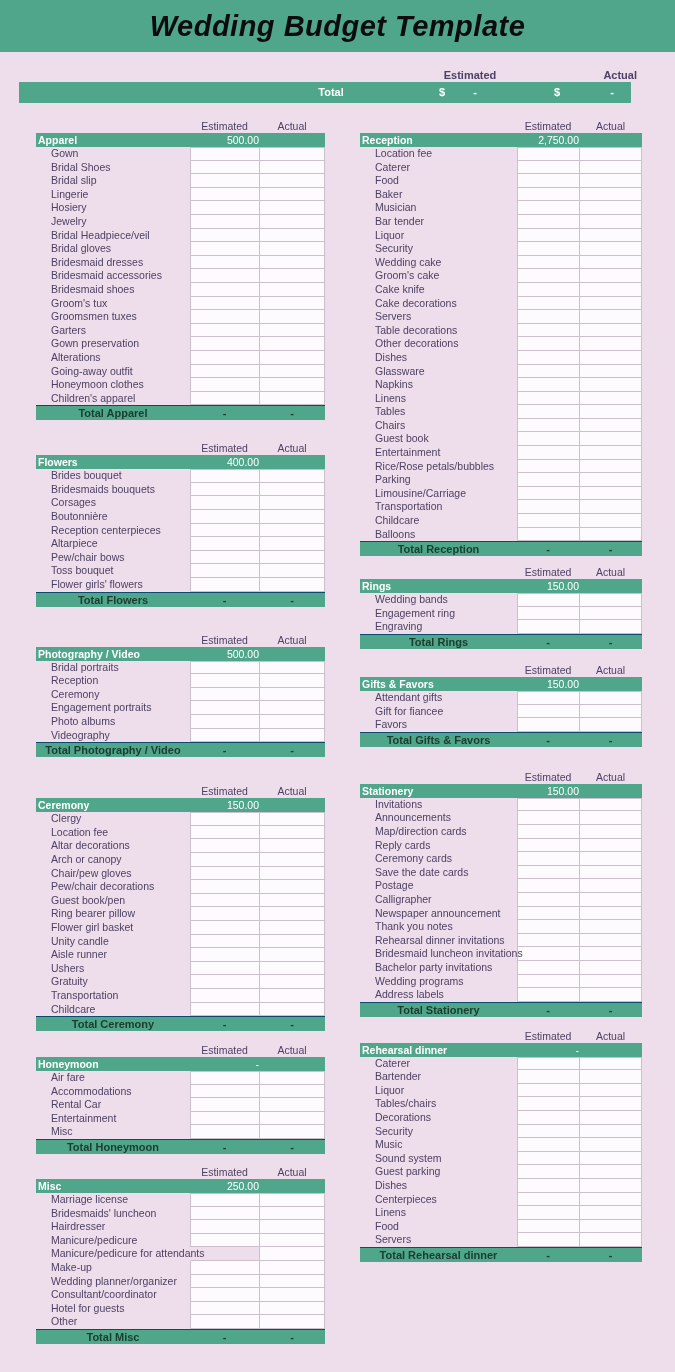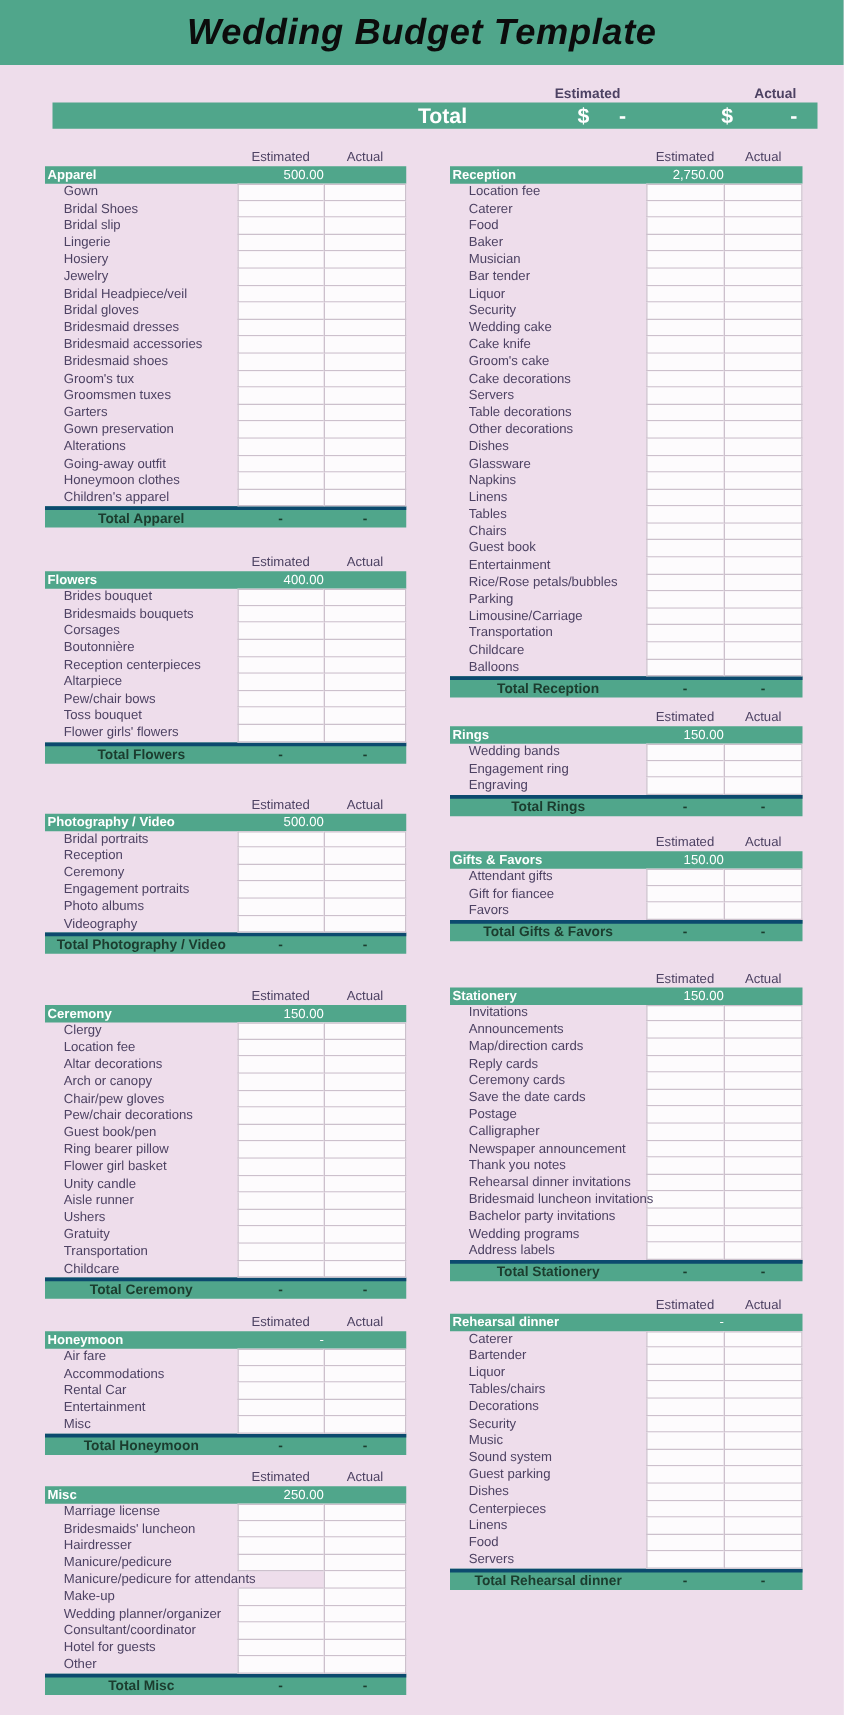--- a/index.html
+++ b/index.html
@@ -18,22 +18,22 @@
     margin:0; line-height:52px; text-align:center; 
     font-size:29px; font-style:italic; font-weight:bold; color:#0c0c0c;
     letter-spacing:0.5px; white-space:nowrap;
   }
   
   .grand-labels { position:absolute; top:69px; left:0; width:675px; height:12px;
     font-size:11px; font-weight:bold; color:#4d4263; }
   .grand-labels .gl-est { position:absolute; left:425px; width:90px; text-align:center; }
   .grand-labels .gl-act { position:absolute; left:577px; width:60px; text-align:right; }
   .grand-bar {
-    position:absolute; top:82px; left:42px; width:612px; height:21px;
-    background:#50a68b; color:#ffffff; font-size:17px; font-weight:bold;
+    position:absolute; top:82px; left:19px; width:612px; height:21px;
+    background:#50a68b; color:#ffffff; font-size:11px; font-weight:bold;
   }
   .grand-bar span { position:absolute; top:0; line-height:21px; }
   .gb-label { left:282px; width:60px; text-align:center; }
   .gb-est-cur { left:420px; }
   .gb-est-val { left:448px; width:16px; text-align:center; }
   .gb-act-cur { left:535px; }
   .gb-act-val { left:585px; width:16px; text-align:center; }
   
   .col { position:absolute; top:105px; }
   .col-left  { left:36px;  width:289px; --label-w:154px; --est-w:69px; --act-w:66px; }
@@ -64,21 +64,21 @@
     padding-left:15px; white-space:nowrap; position:relative; z-index:2;
   }
   .cell { background:#fdfbfd; position:relative; z-index:1;
     border-left:1px solid #ccc0cc; border-bottom:1px solid #ccc0cc;
     box-sizing:border-box; cursor:cell; }
   .cell.act { border-right:1px solid #ccc0cc; }
   .item-row:first-child .cell { border-top:1px solid #ccc0cc; }
   .cell.ghost { background:transparent; border-left-color:transparent;
     border-top-color:transparent; }
   .sec-total { height:14px; line-height:14px; background:#50a68b;
-    border-top:3px solid #0c4a6e; font-size:11px; font-weight:bold; color:#1b3c2e; }
+    border-top:1px solid #0c4a6e; font-size:11px; font-weight:bold; color:#1b3c2e; }
   .tot-label { text-align:center; white-space:nowrap; }
   .tot-val { text-align:center; }
 </style>
 </head>
 <body>
 
 <div class="page">
 
   <div class="title-bar">
     <h1>Wedding Budget Template</h1>
@@ -585,26 +585,26 @@
             <span class="item-label">Security</span>
             <span class="cell est"></span>
             <span class="cell act"></span>
           </div>
           <div class="item-row grid3">
             <span class="item-label">Wedding cake</span>
             <span class="cell est"></span>
             <span class="cell act"></span>
           </div>
           <div class="item-row grid3">
+            <span class="item-label">Groom's cake</span>
+            <span class="cell est"></span>
+            <span class="cell act"></span>
+          </div>
+          <div class="item-row grid3">
             <span class="item-label">Cake knife</span>
-            <span class="cell est"></span>
-            <span class="cell act"></span>
-          </div>
-          <div class="item-row grid3">
-            <span class="item-label">Groom's cake</span>
             <span class="cell est"></span>
             <span class="cell act"></span>
           </div>
           <div class="item-row grid3">
             <span class="item-label">Cake decorations</span>
             <span class="cell est"></span>
             <span class="cell act"></span>
           </div>
           <div class="item-row grid3">
             <span class="item-label">Servers</span>

